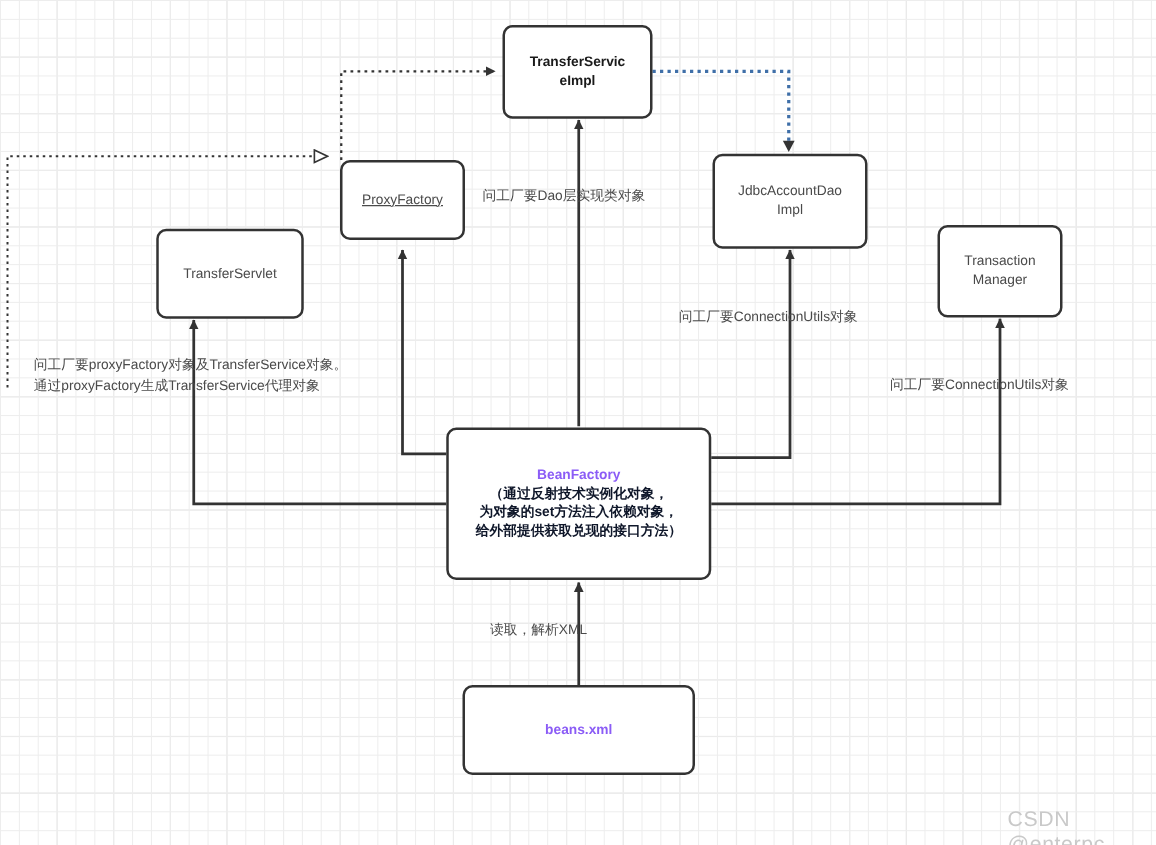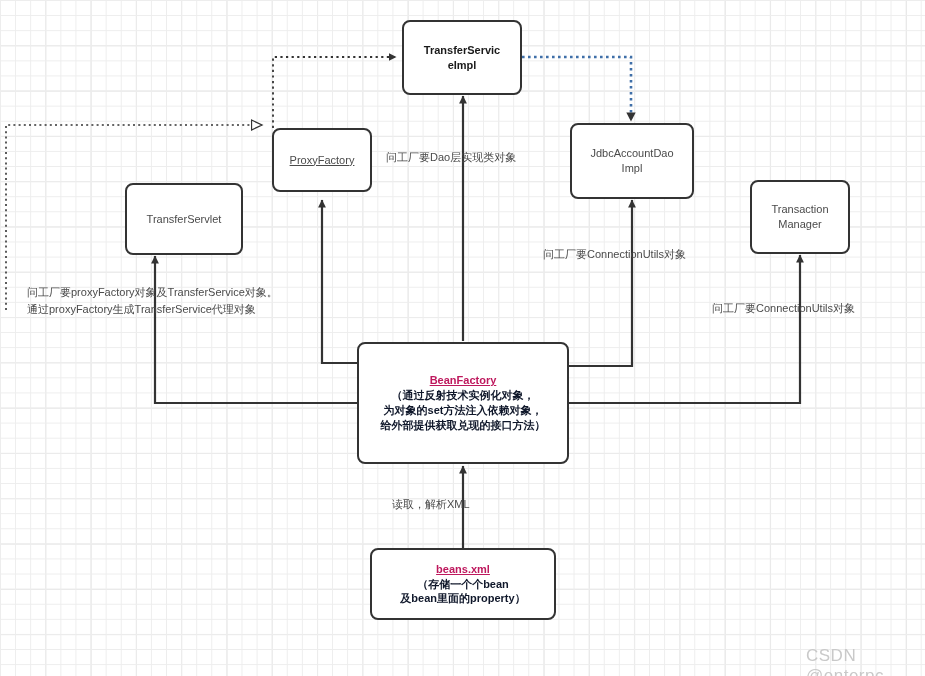--- a/index.html
+++ b/index.html
@@ -45,22 +45,21 @@
     white-space: pre-line;
     padding: 2px 4px;
   }
   .node.bold {
     color: #1a1a1a;
     font-weight: bold;
   }
   .node .node-title {
     display: block;
     font-weight: bold;
-    color: #be185d;
-    text-decoration: underline;
+    color: #8b5cf6;
   }
   .node .node-sub {
     display: block;
     font-weight: bold;
     color: #0f172a;
     white-space: pre-line;
   }
   .edge-label {
     position: absolute;
     color: #4a4a4a;
@@ -147,22 +146,20 @@
 
   <div class="node bold" style="left:357px; top:342px; width:212px; height:122px; flex-direction:column;">
     <span class="node-title">BeanFactory</span>
     <span class="node-sub">（通过反射技术实例化对象，
 为对象的set方法注入依赖对象，
 给外部提供获取兑现的接口方法）</span>
   </div>
 
   <div class="node bold" style="left:370px; top:548px; width:186px; height:72px; flex-direction:column;">
     <span class="node-title">beans.xml</span>
-    <span class="node-sub">（存储一个个bean
-及bean里面的property）</span>
   </div>
 
   <div class="edge-label" style="left:386px; top:149px;">问工厂要Dao层实现类对象</div>
 
 
   <div class="edge-label" style="left:543px; top:246px;">问工厂要ConnectionUtils对象</div>
 
   <div class="edge-label" style="left:712px; top:300px;">问工厂要ConnectionUtils对象</div>
 
   <div class="edge-label" style="left:3px; top:284px;margin-left:24px;">问工厂要proxyFactory对象及TransferService对象。

